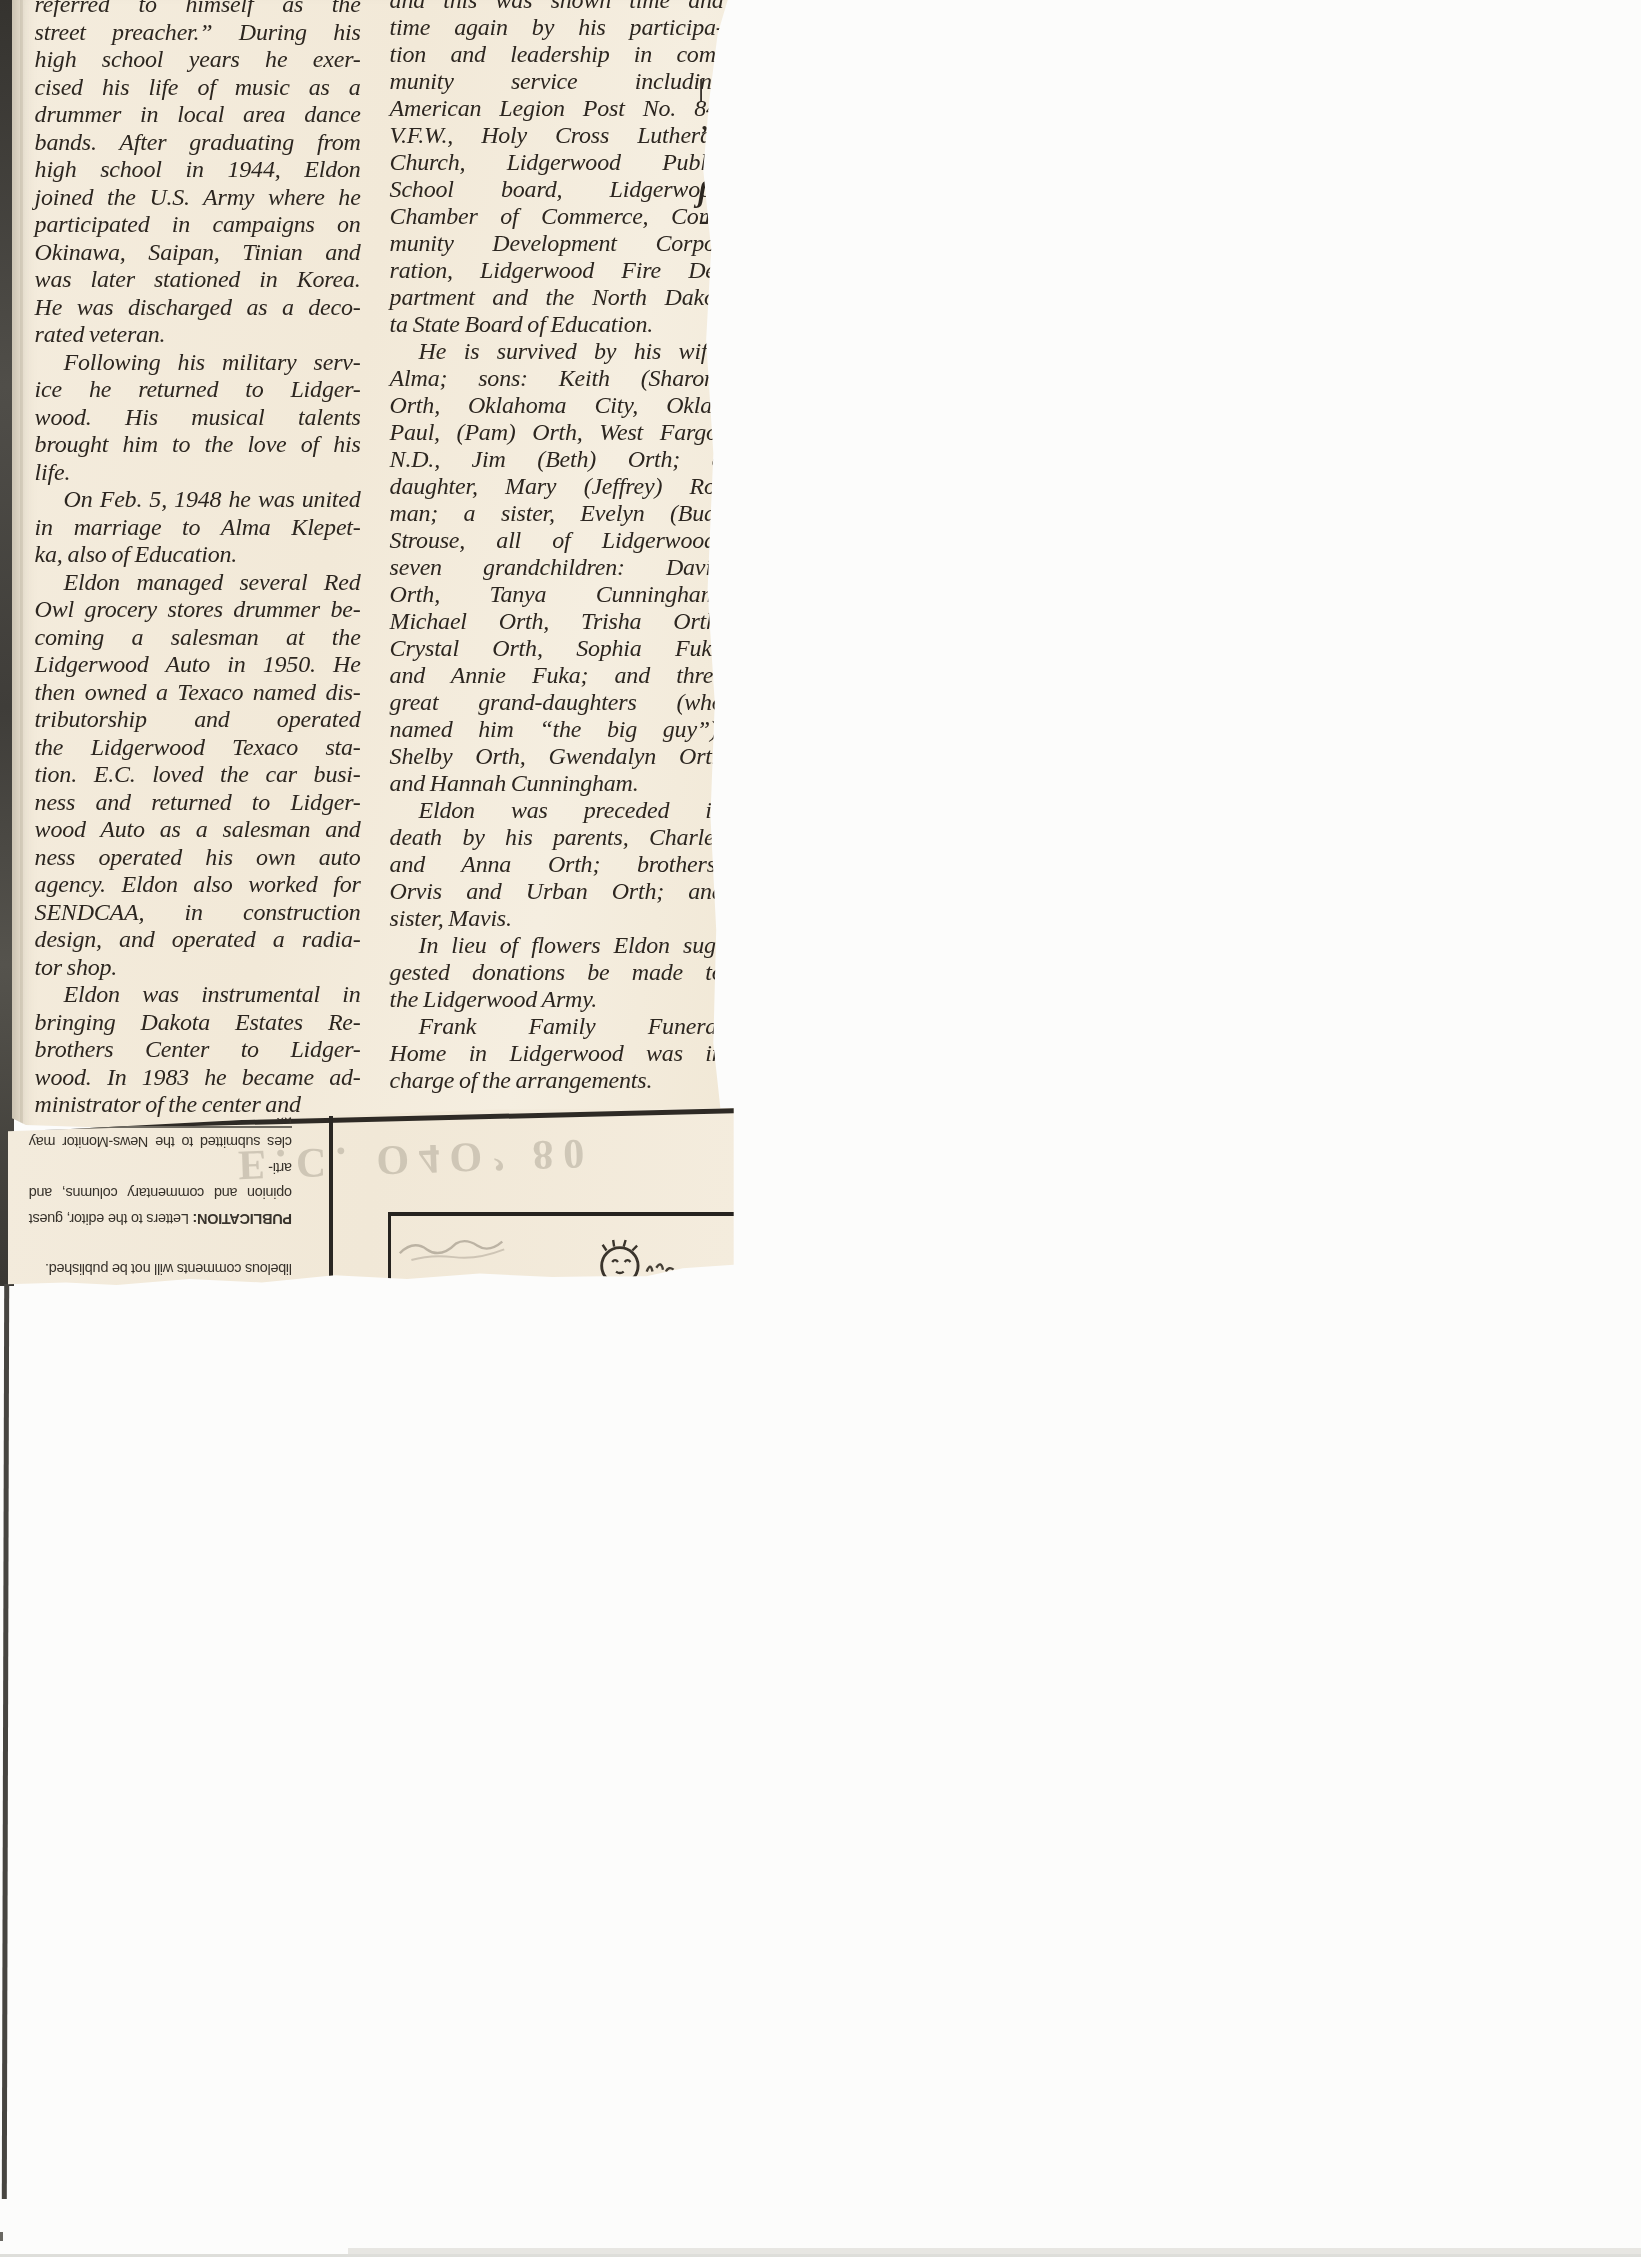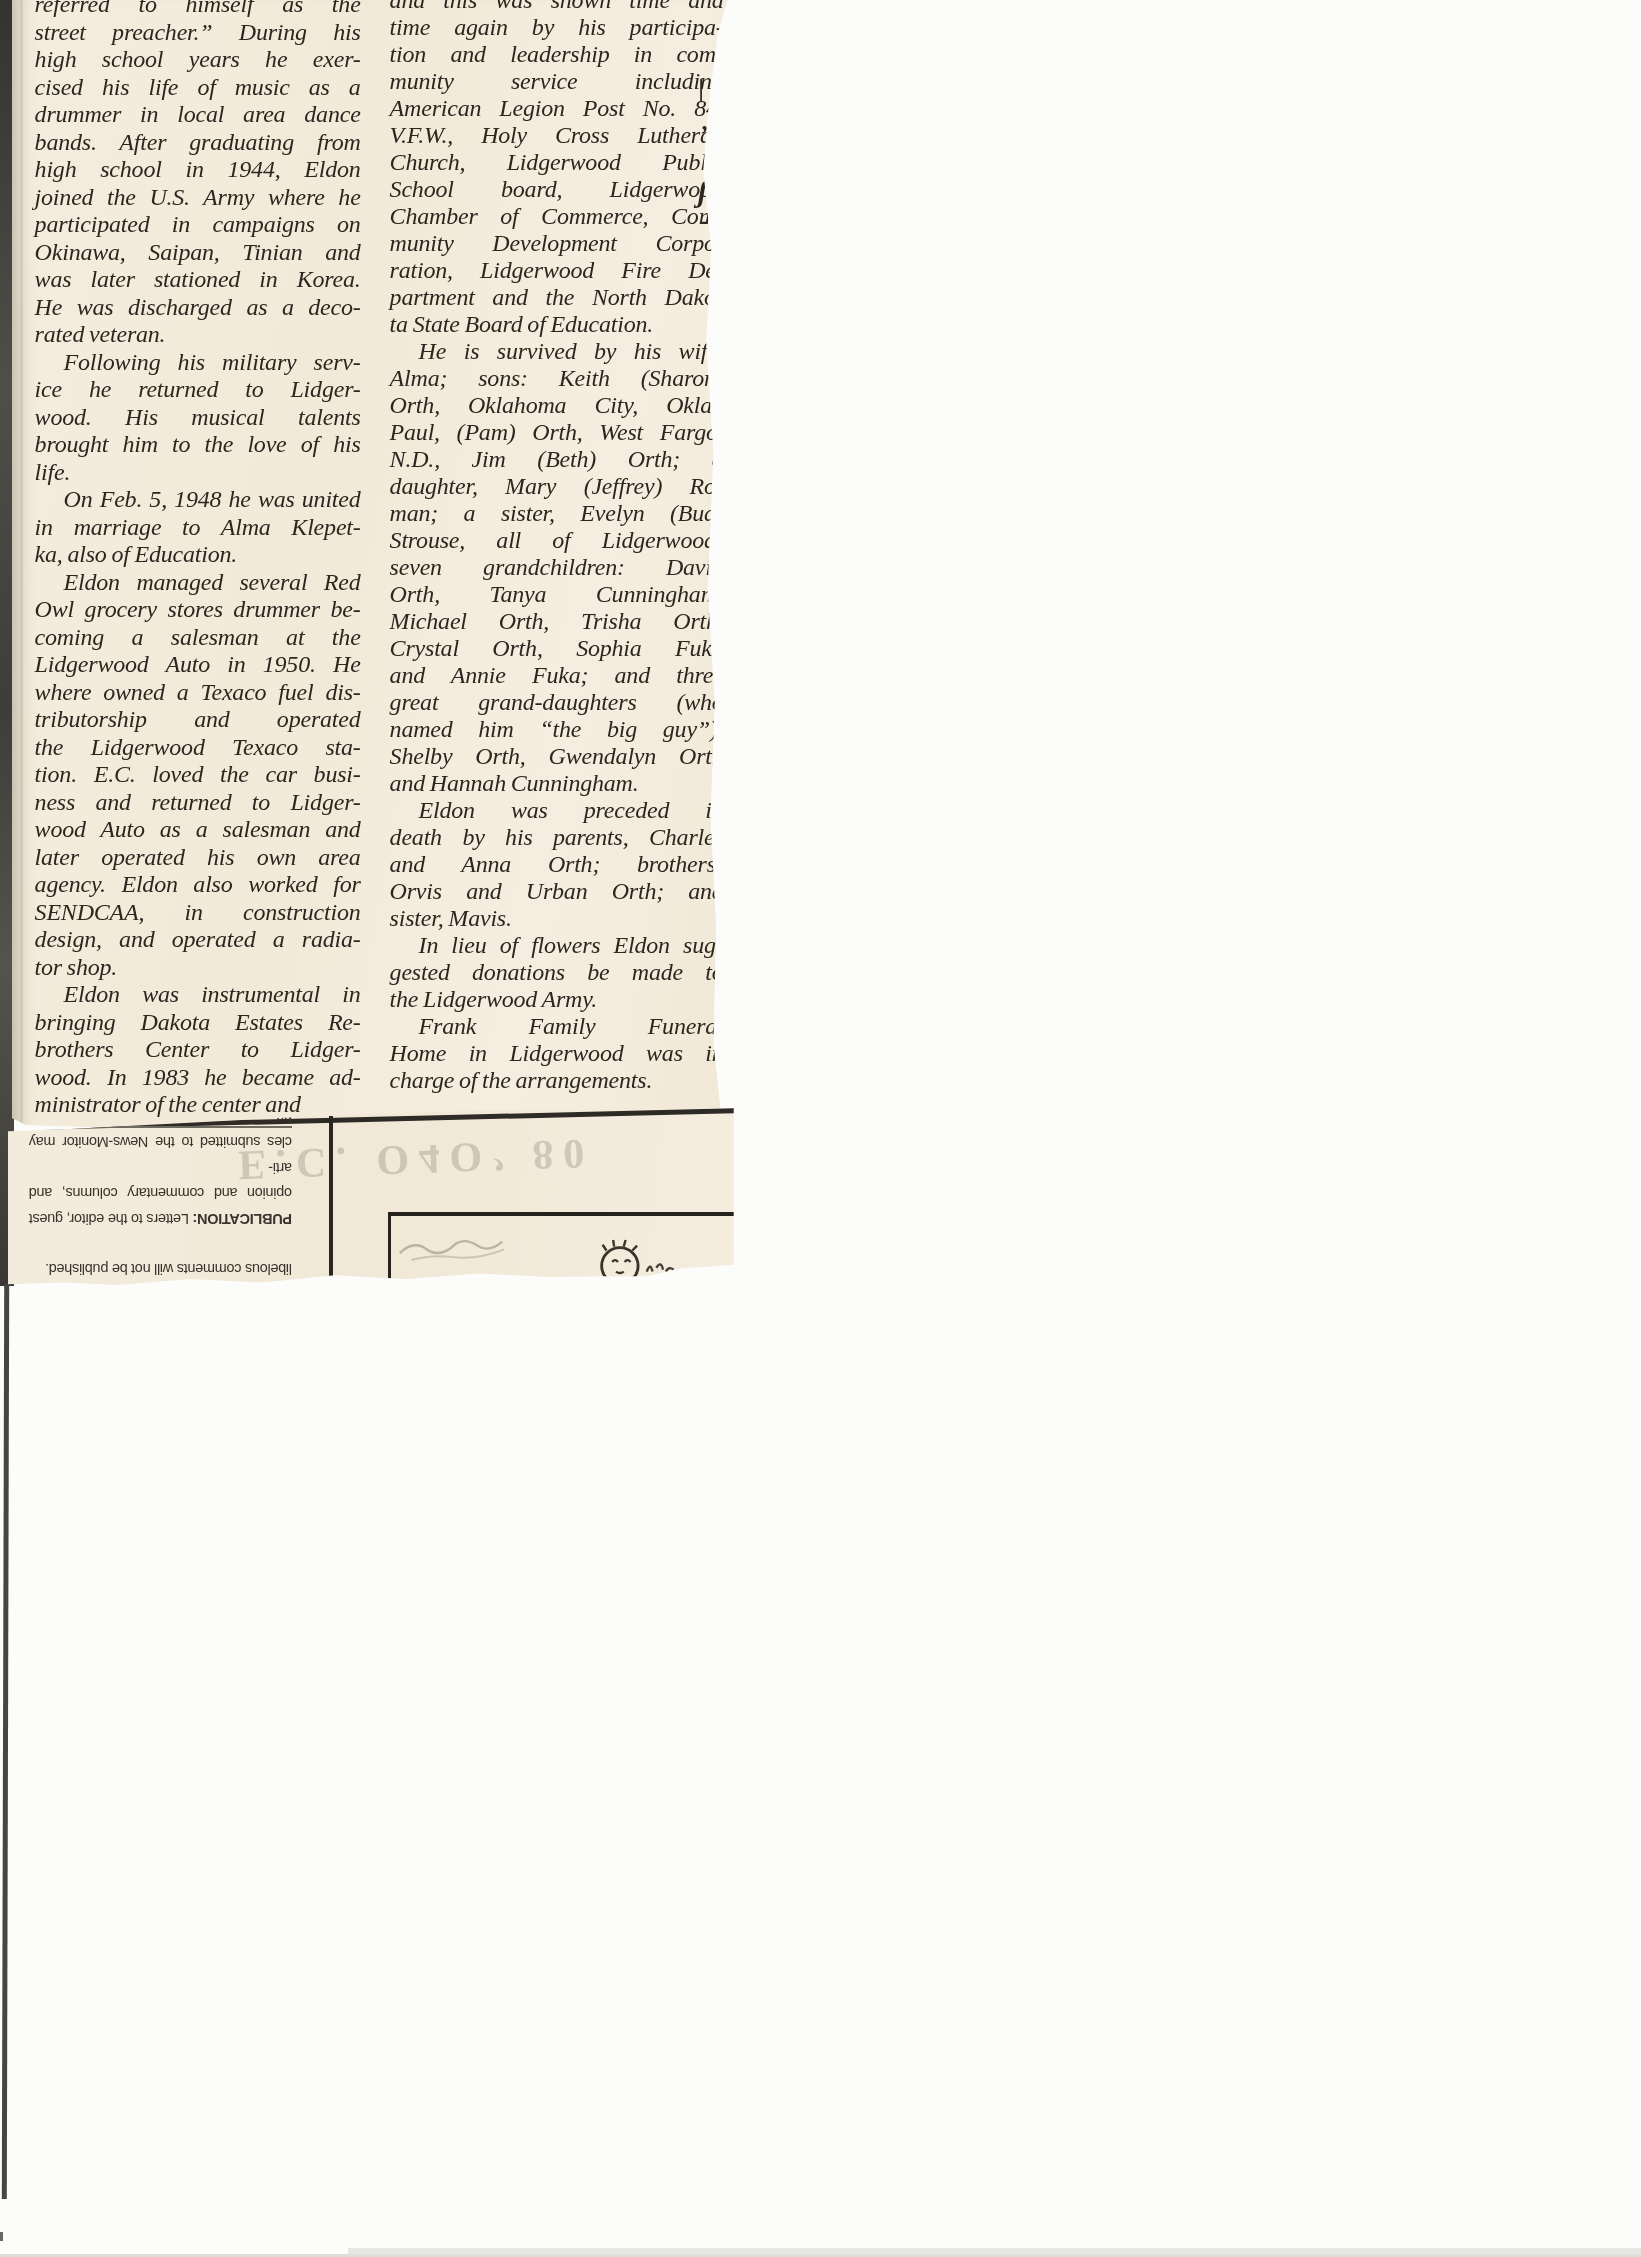--- a/index.html
+++ b/index.html
@@ -101,27 +101,27 @@
       <div class="line">wood. His musical talents</div>
       <div class="line">brought him to the love of his</div>
       <div class="line para-end">life.</div>
       <div class="line indent">On Feb. 5, 1948 he was united</div>
       <div class="line">in marriage to Alma Klepet-</div>
       <div class="line para-end">ka, also of Education.</div>
       <div class="line indent">Eldon managed several Red</div>
       <div class="line">Owl grocery stores drummer be-</div>
       <div class="line">coming a salesman at the</div>
       <div class="line">Lidgerwood Auto in 1950. He</div>
-      <div class="line">where owned a Texaco fuel dis-</div>
+      <div class="line">then owned a Texaco named dis-</div>
       <div class="line">tributorship and operated</div>
       <div class="line">the Lidgerwood Texaco sta-</div>
       <div class="line">tion. E.C. loved the car busi-</div>
       <div class="line">ness and returned to Lidger-</div>
       <div class="line">wood Auto as a salesman and</div>
-      <div class="line">later operated his own area</div>
+      <div class="line">ness operated his own auto</div>
       <div class="line">agency. Eldon also worked for</div>
       <div class="line">SENDCAA, in construction</div>
       <div class="line">design, and operated a radia-</div>
       <div class="line para-end">tor shop.</div>
       <div class="line indent">Eldon was instrumental in</div>
       <div class="line">bringing Dakota Estates Re-</div>
       <div class="line">brothers Center to Lidger-</div>
       <div class="line">wood. In 1983 he became ad-</div>
       <div class="line para-end">ministrator of the center and</div>
     </div>

